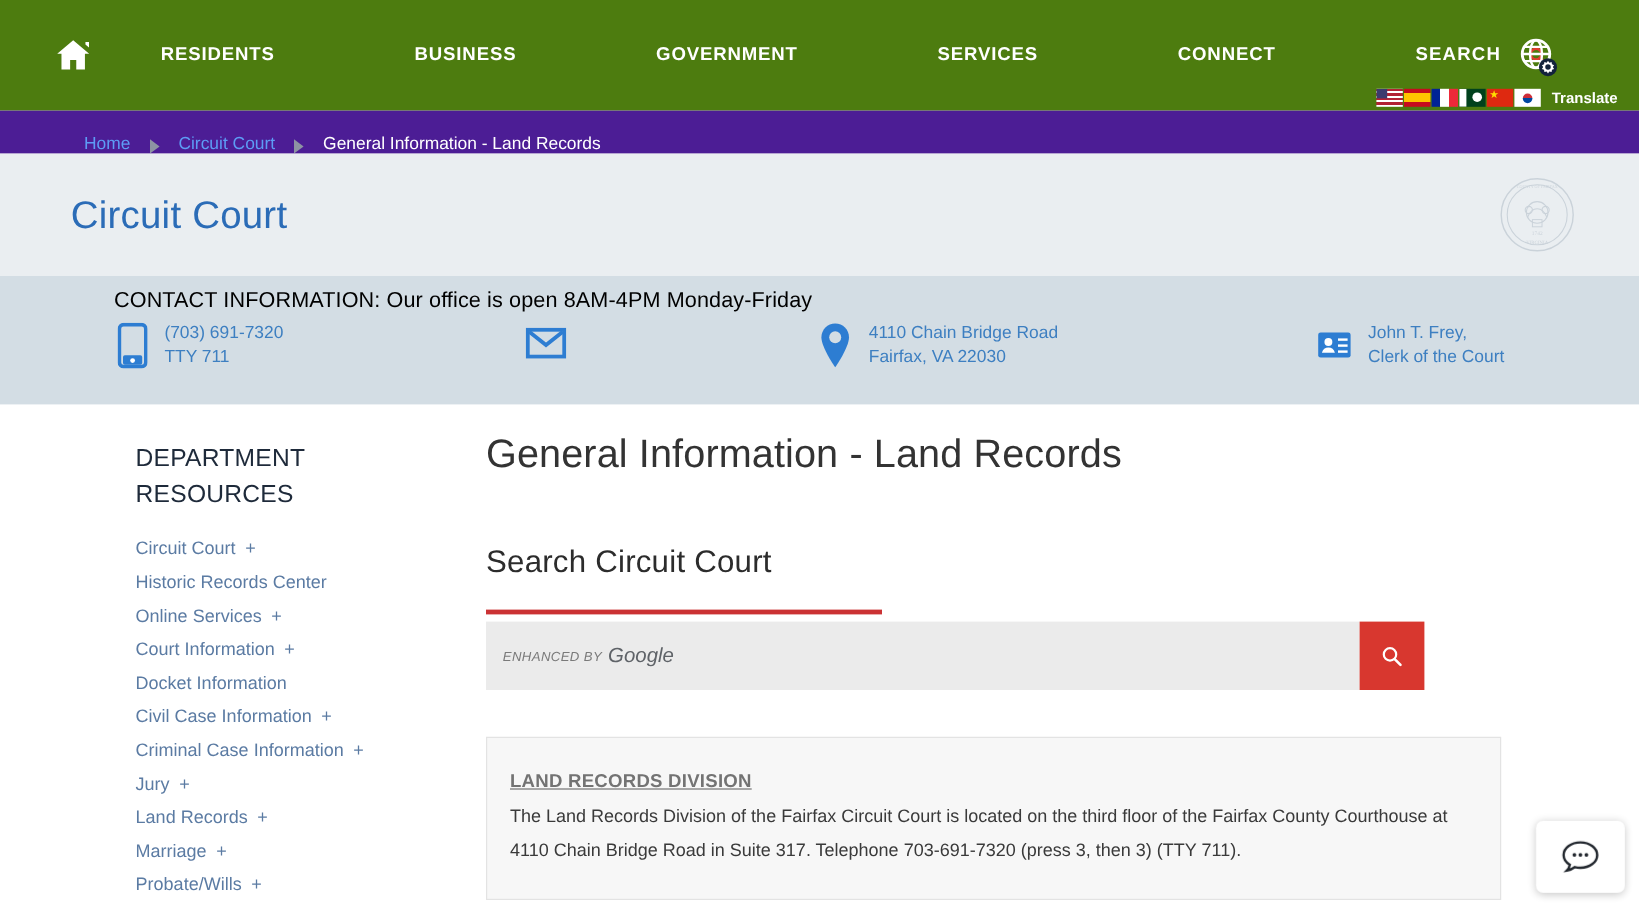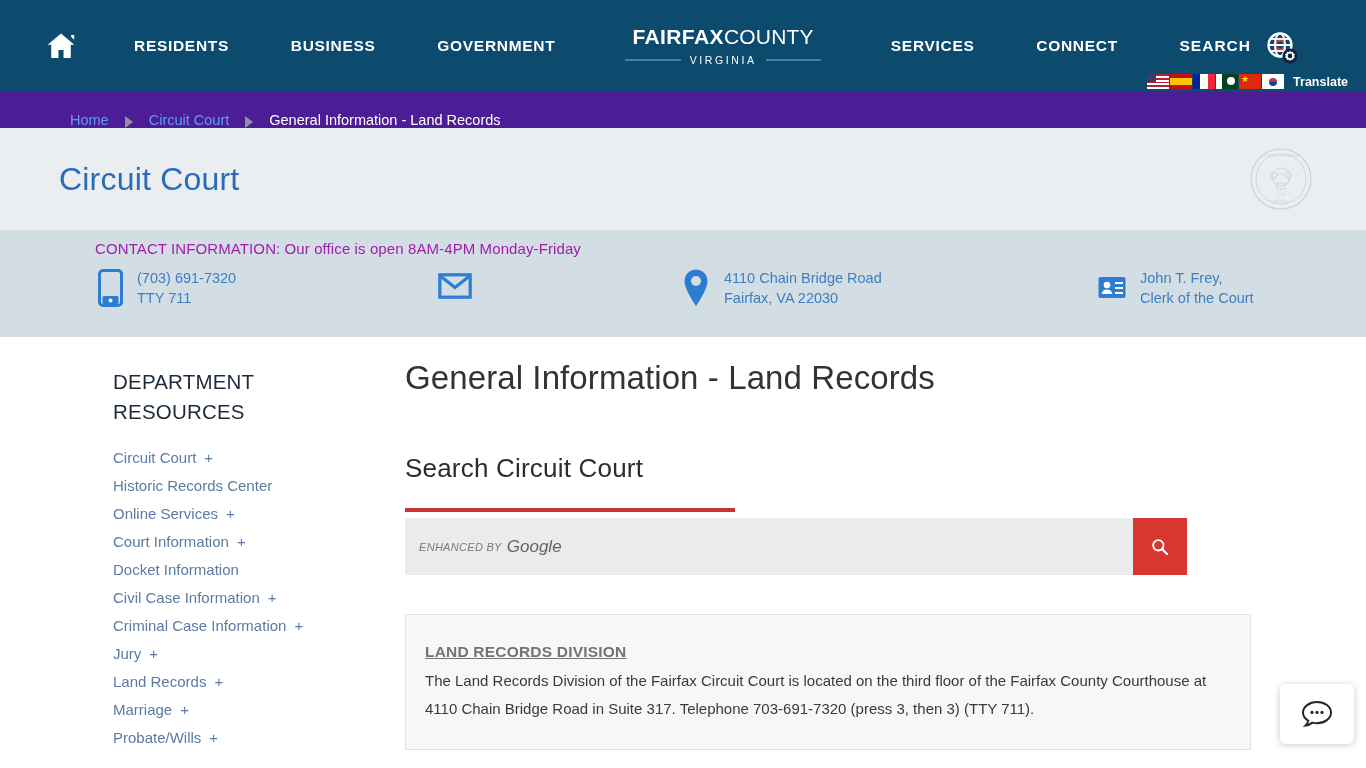--- a/index.html
+++ b/index.html
@@ -9,21 +9,21 @@
     width: 1366px; height: 768px;
     overflow: hidden;
     background: #ffffff;
     font-family: "Liberation Sans", sans-serif;
   }
 
   
   .topnav {
     position: relative;
     height: 92px;
-    background: #0c4a6e;
+    background: #4d7c0f;
     display: flex;
     align-items: flex-start;
   }
   .nav-row {
     width: 100%;
     height: 92px;
     display: flex;
     align-items: center;
     padding: 0 28px 0 44px;
   }
@@ -190,22 +190,22 @@
 
   
   .contact-band {
     height: 107px;
     background: #d3dde4;
     position: relative;
   }
   .contact-note {
     position: absolute;
     left: 95px; top: 10px;
-    font-size: 15px;
-    color: #a21caf;
+    font-size: 18px;
+    color: #000000;
     letter-spacing: 0.1px;
   }
   .contact-item {
     position: absolute;
     display: flex;
     align-items: center;
     gap: 14px;
     color: #2d7dd2;
     font-size: 14.5px;
     line-height: 20px;
@@ -365,30 +365,20 @@
         <path fill="#ffffff" d="M12 3.2 2.6 11.1h2.5v9.3h5.1v-5.6h3.6v5.6h5.1v-9.3h2.5L12 3.2z"></path>
         <path fill="#ffffff" d="M19.2 4.2h2.1v3.3l-2.1-1.8z"></path>
       </svg>
     </a>
 
     <div class="nav-links">
       <a class="nav-link" href="#">RESIDENTS</a>
       <a class="nav-link" href="#">BUSINESS</a>
       <a class="nav-link" href="#">GOVERNMENT</a>
 
-      <div class="brand">
-        <div class="brand-top">
-          <b>FAIRFAX</b><span class="thin">COUNTY</span>
-        </div>
-        <div class="brand-bottom">
-          <span class="brand-rule"></span>
-          <span class="brand-sub">VIRGINIA</span>
-          <span class="brand-rule"></span>
-        </div>
-      </div>
 
       <a class="nav-link" href="#">SERVICES</a>
       <a class="nav-link" href="#">CONNECT</a>
 
       <div class="search-nav">
         <span class="nav-link">SEARCH</span>
         <svg class="mag-red" viewBox="0 0 24 24">
           <circle cx="10" cy="10" r="6.4" fill="none" stroke="#e23b31" stroke-width="3"></circle>
           <line x1="14.6" y1="14.6" x2="21" y2="21" stroke="#e23b31" stroke-width="3.4" stroke-linecap="round"></line>
         </svg>

